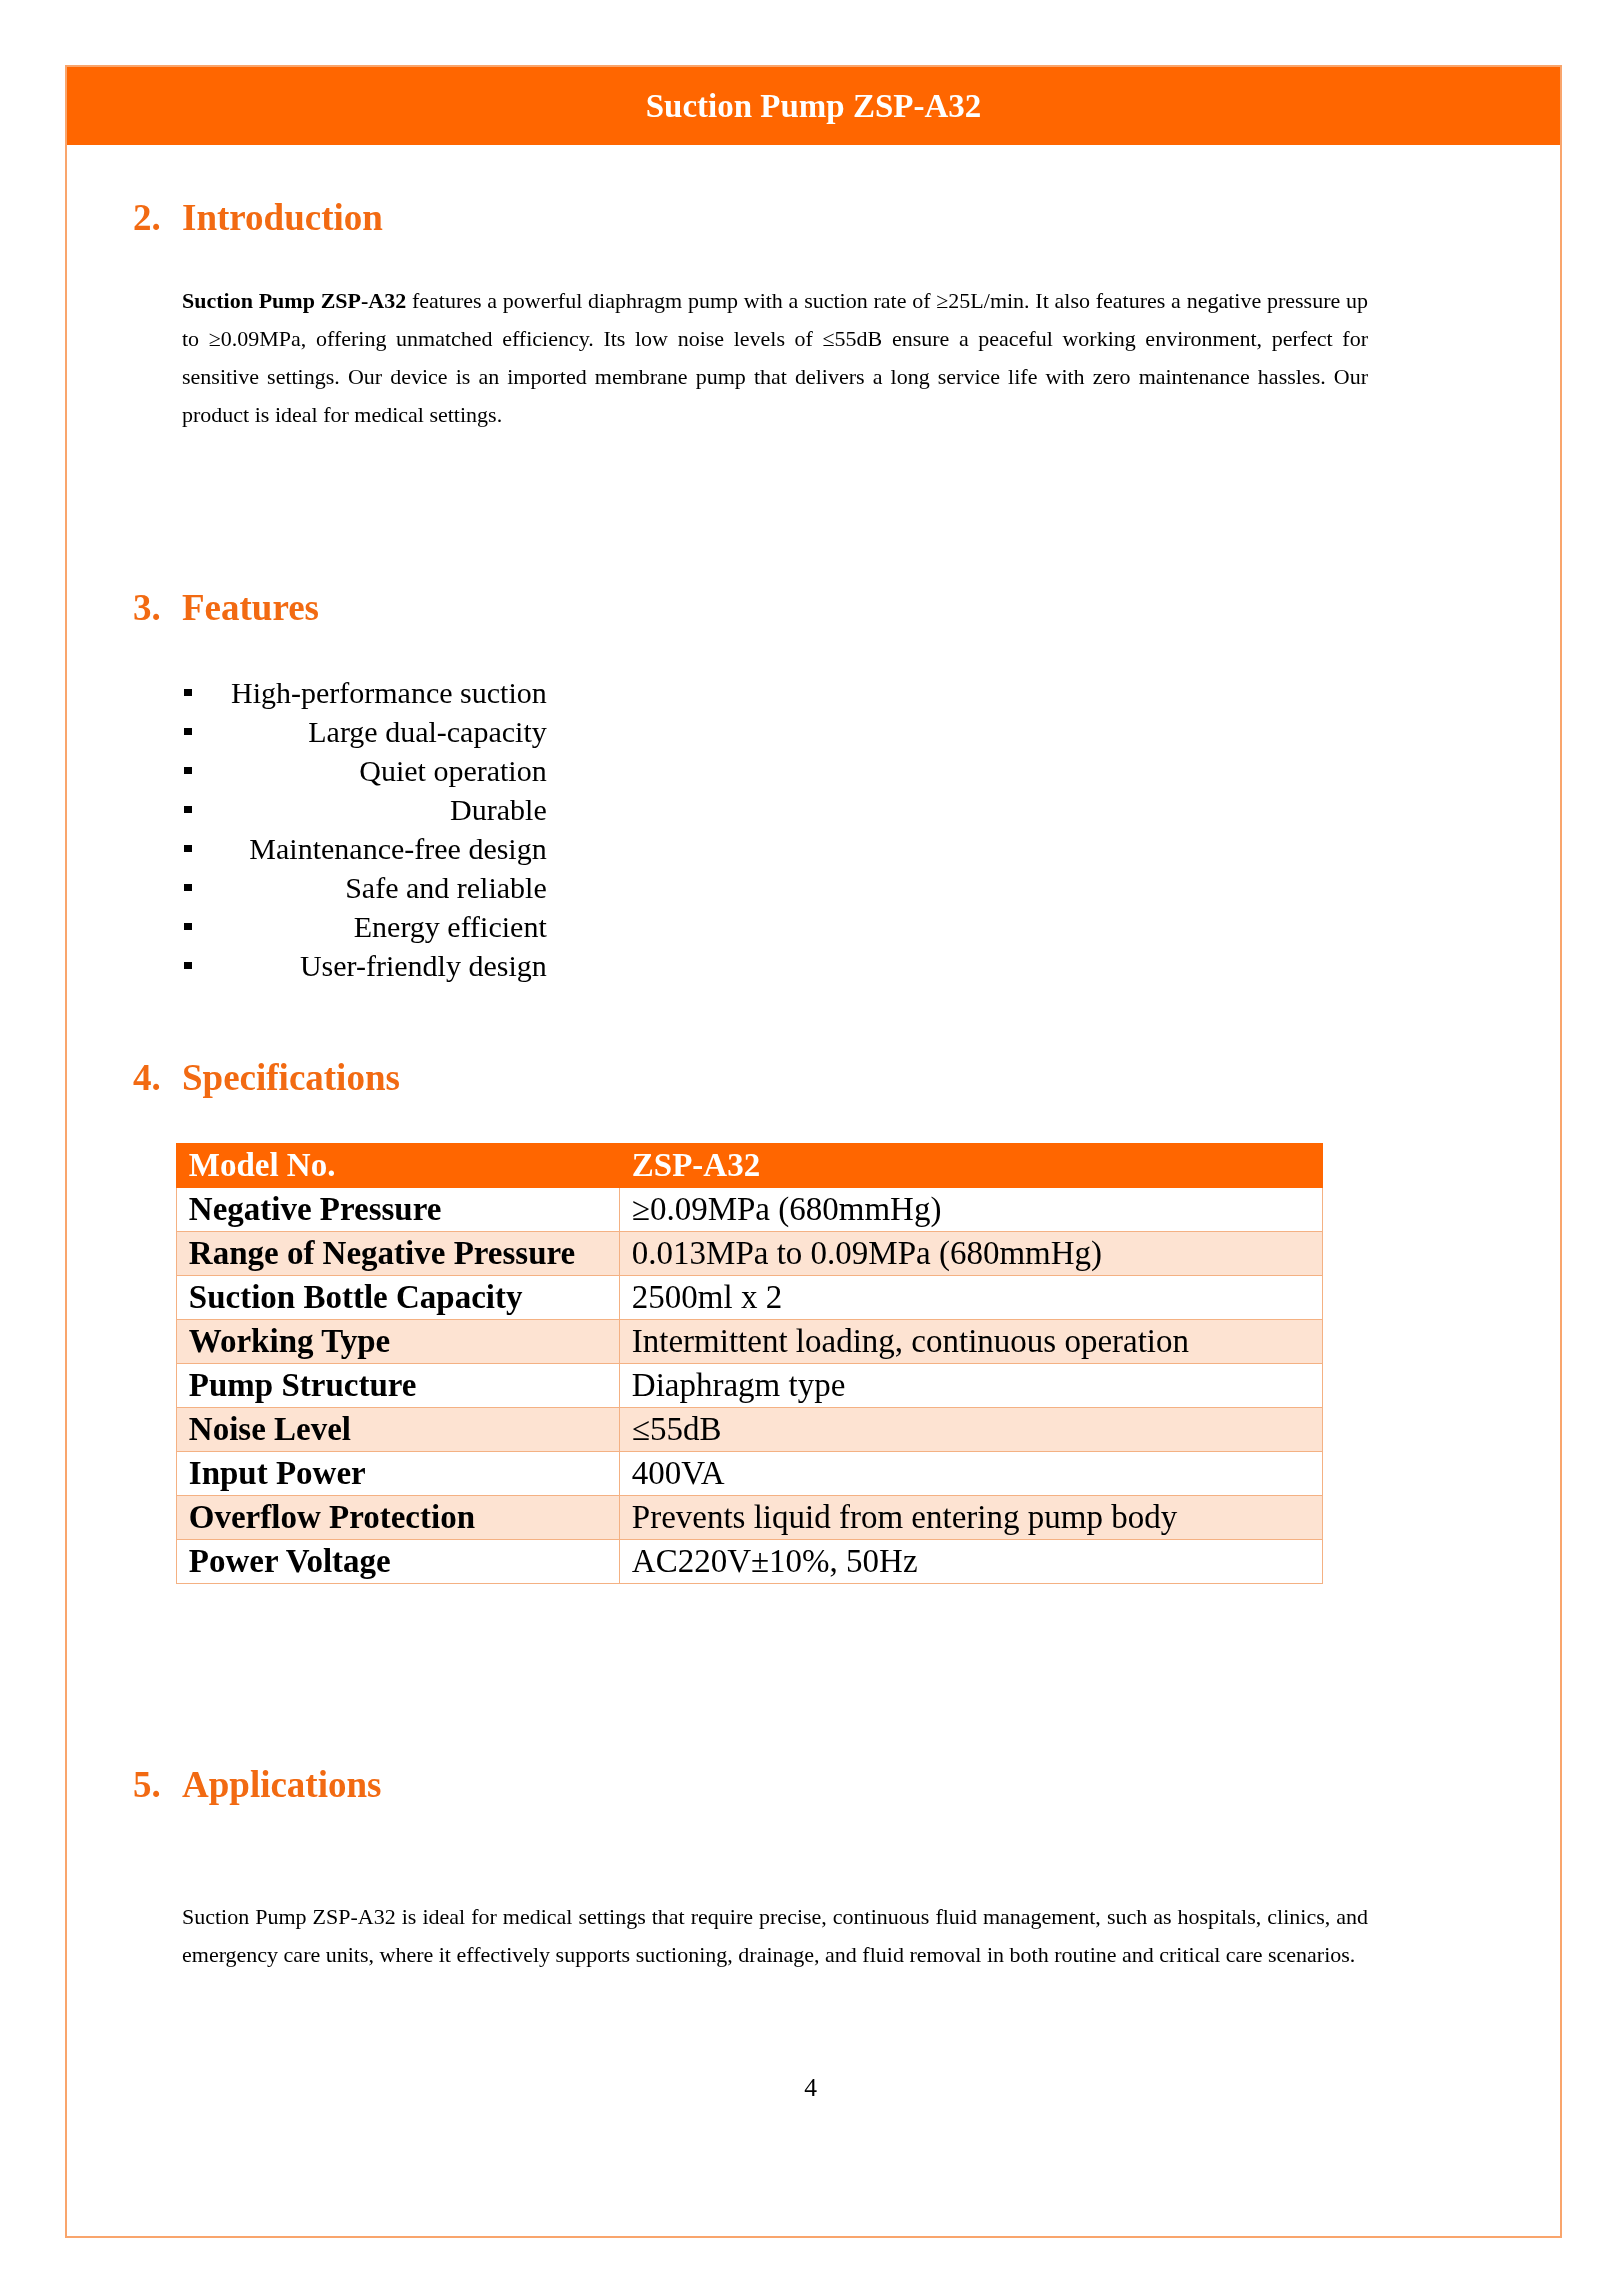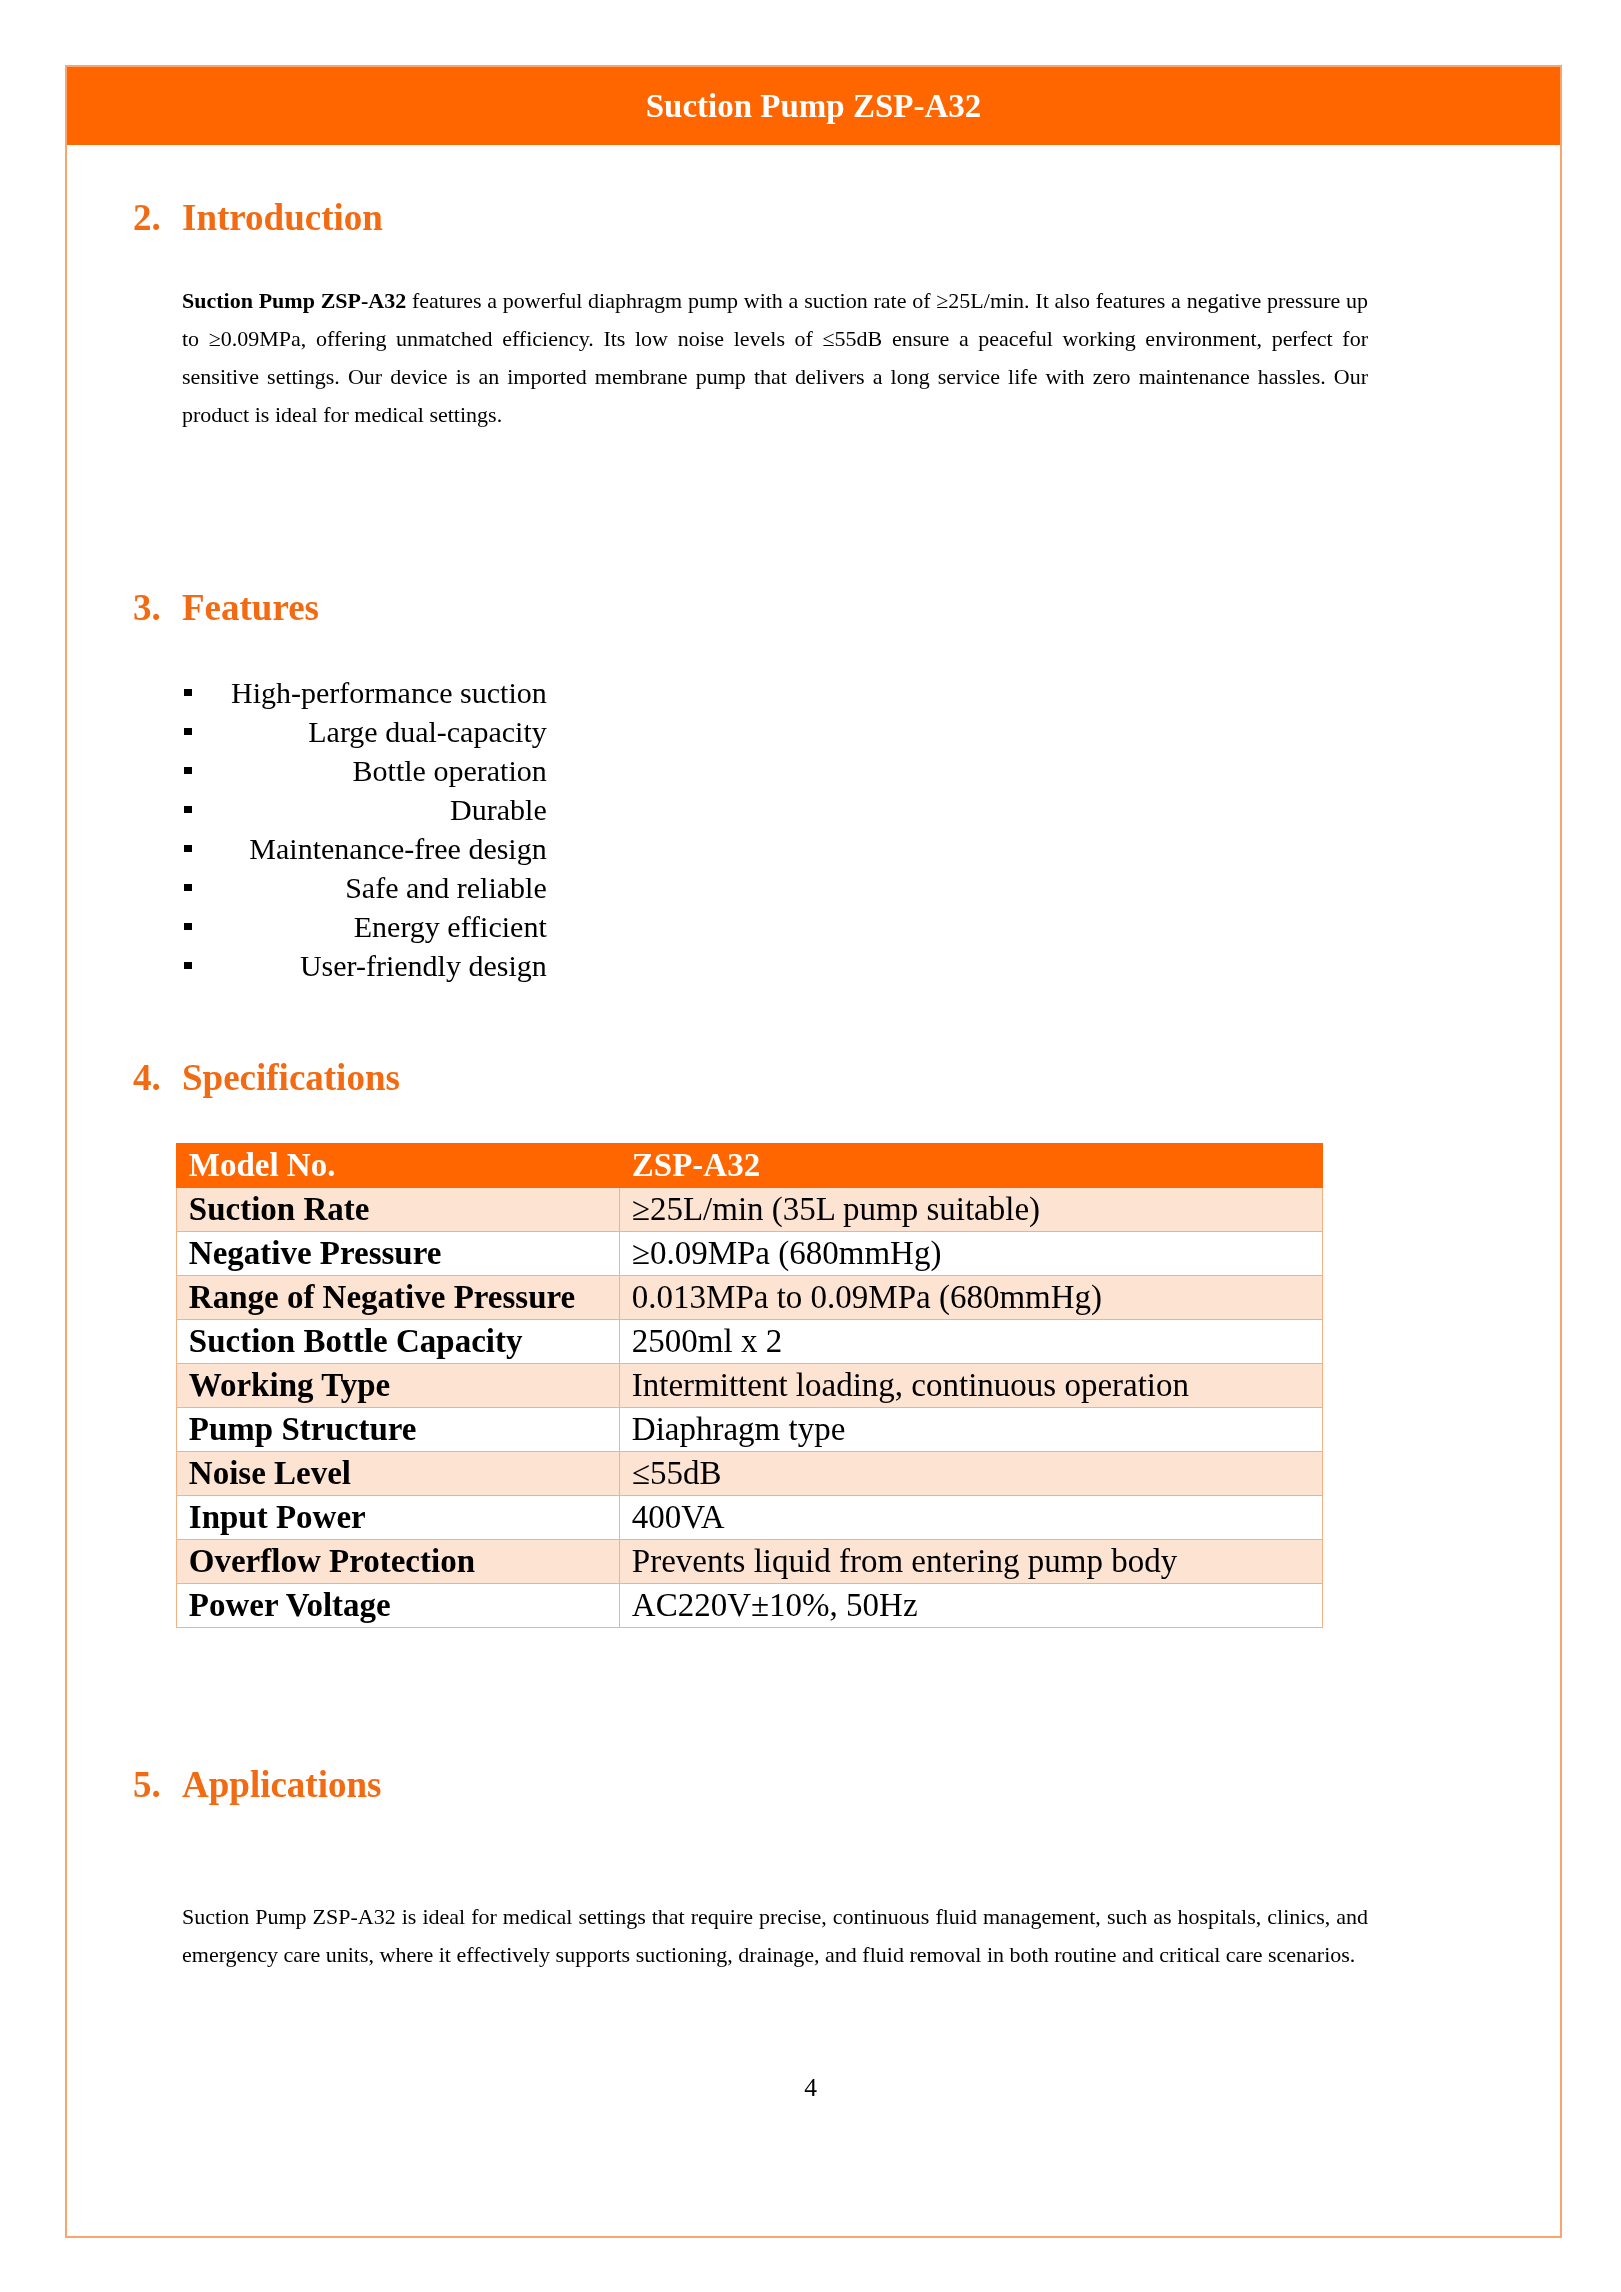--- a/index.html
+++ b/index.html
@@ -34,41 +34,37 @@
 <div class="para" style="top:282px;">
   <b>Suction Pump ZSP-A32</b><span> features a powerful diaphragm pump with a suction rate of ≥25L/min. It also features a negative pressure up to ≥0.09MPa, offering unmatched efficiency. Its low noise levels of ≤55dB ensure a peaceful working environment, perfect for sensitive settings. Our device is an imported membrane pump that delivers a long service life with zero maintenance hassles. Our product is ideal for medical settings.</span>
 </div>
 
 <div class="section-heading" style="top:586px;">
   <span class="num">3.</span><span>Features</span>
 </div>
 <ul class="features" style="top:673px;">
   <li><span class="bullet"></span><span>High-performance suction</span></li>
   <li><span class="bullet"></span><span>Large dual-capacity</span></li>
-  <li><span class="bullet"></span><span>Bottle operation</span></li>
+  <li><span class="bullet"></span><span>Quiet operation</span></li>
   <li><span class="bullet"></span><span>Durable</span></li>
   <li><span class="bullet"></span><span>Maintenance-free design</span></li>
   <li><span class="bullet"></span><span>Safe and reliable</span></li>
   <li><span class="bullet"></span><span>Energy efficient</span></li>
   <li><span class="bullet"></span><span>User-friendly design</span></li>
 </ul>
 
 <div class="section-heading" style="top:1056px;">
   <span class="num">4.</span><span>Specifications</span>
 </div>
 <table class="spec" style="top:1143px;">
   <tbody>
       <tr class="hdr">
     <td class="k">Model No.</td>
     <td>ZSP-A32</td>
   </tr>
-  <tr class="shade">
-        <td class="k">Suction Rate</td>
-        <td>≥25L/min (35L pump suitable)</td>
-      </tr>
   <tr>
         <td class="k">Negative Pressure</td>
         <td>≥0.09MPa (680mmHg)</td>
       </tr>
   <tr class="shade">
         <td class="k">Range of Negative Pressure</td>
         <td>0.013MPa to 0.09MPa (680mmHg)</td>
       </tr>
   <tr>
         <td class="k">Suction Bottle Capacity</td>

